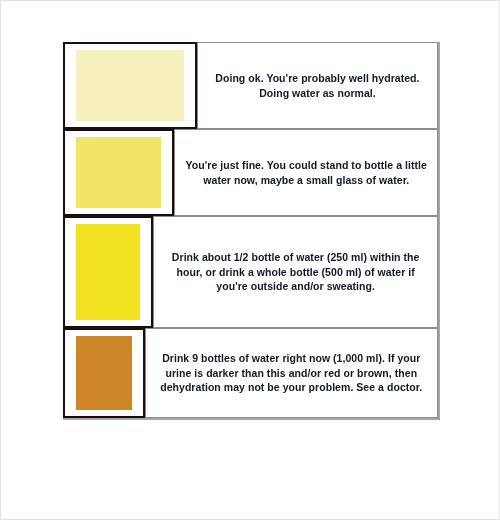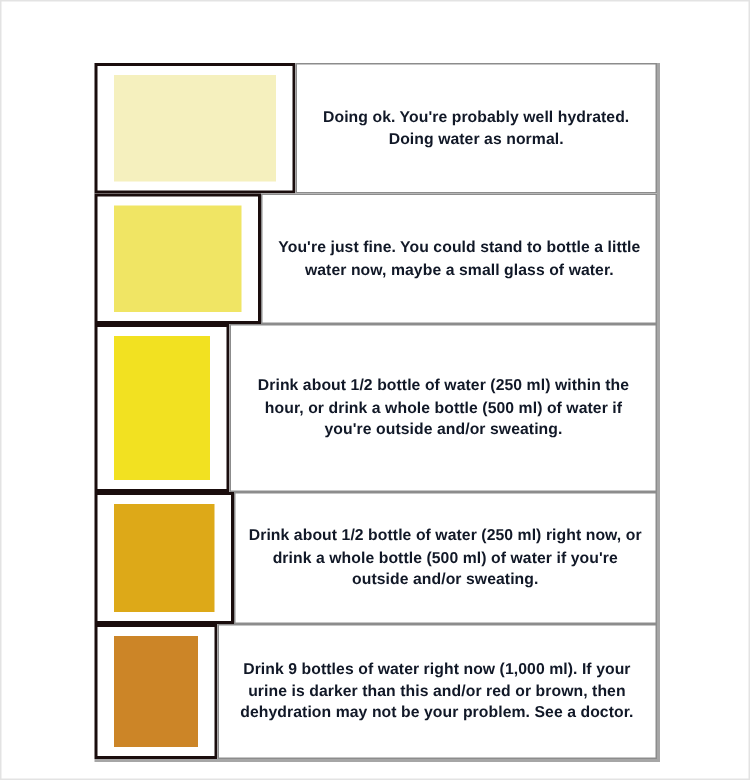--- a/index.html
+++ b/index.html
@@ -108,28 +108,20 @@
 
     <div class="table-row row-h3">
       <div class="swatch-cell">
         <span class="color-swatch" style="background-color: rgb(242, 225, 33);"></span>
       </div>
       <div class="advice-cell">
         <span class="advice-text">Drink about 1/2 bottle of water (250 ml) within the hour, or drink a whole bottle (500 ml) of water if you're outside and/or sweating.</span>
       </div>
     </div>
 
-    <div class="table-row row-h4">
-      <div class="swatch-cell">
-        <span class="color-swatch" style="background-color: rgb(221, 169, 24);"></span>
-      </div>
-      <div class="advice-cell">
-        <span class="advice-text">Drink about 1/2 bottle of water (250 ml) right now, or drink a whole bottle (500 ml) of water if you're outside and/or sweating.</span>
-      </div>
-    </div>
 
     <div class="table-row row-h5">
       <div class="swatch-cell">
         <span class="color-swatch" style="background-color: rgb(204, 133, 39);"></span>
       </div>
       <div class="advice-cell">
         <span class="advice-text">Drink 9 bottles of water right now (1,000 ml). If your urine is darker than this and/or red or brown, then dehydration may not be your problem. See a doctor.</span>
       </div>
     </div>
 

